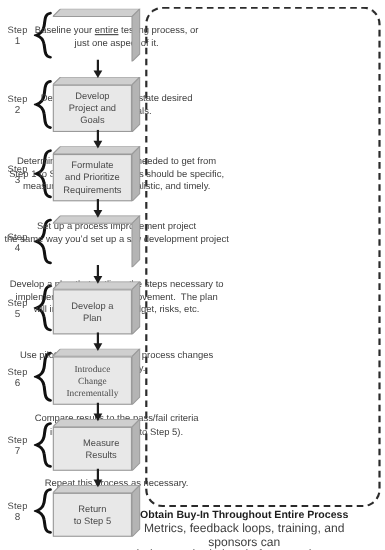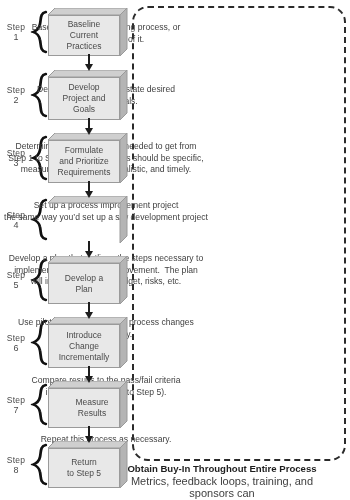--- a/index.html
+++ b/index.html
@@ -178,25 +178,20 @@
         <div class="box-side">
           <svg width="80" height="48">
               <polygon points="72,7 79,0 79,41 72,48" fill="#b4b4b4" stroke="#9a9a9a" stroke-width="1"></polygon>
             </svg>
         </div>
         <div class="box-top">
           <svg width="80" height="48" style="position:absolute;left:0;top:0;">
               <polygon points="0,7 7,0 79,0 72,7" fill="#cfcfcf" stroke="#9a9a9a" stroke-width="1"></polygon>
             </svg>
         </div>
-        <div class="box-face" style="height:41px;">
-          <span style="white-space:pre-line;">Baseline
-Current
-Practices</span>
-        </div>
       </div>
     </div>
     <div class="arrow" style="top:54px;height:18px;">
       <svg width="10" height="18">
           <line x1="5" y1="0" x2="5" y2="11" stroke="#1d1d1d" stroke-width="2"></line>
           <polygon points="1,10 9,10 5,17" fill="#1d1d1d"></polygon>
         </svg>
     </div>
 
     <div class="step-row" style="top:70px;height:50px;">
@@ -347,21 +342,21 @@
         <div class="box-side">
           <svg width="80" height="51">
               <polygon points="72,7 79,0 79,44 72,51" fill="#b4b4b4" stroke="#9a9a9a" stroke-width="1"></polygon>
             </svg>
         </div>
         <div class="box-top">
           <svg width="80" height="51" style="position:absolute;left:0;top:0;">
               <polygon points="0,7 7,0 79,0 72,7" fill="#cfcfcf" stroke="#9a9a9a" stroke-width="1"></polygon>
             </svg>
         </div>
-        <div class="box-face" style="height:44px;">
+        <div class="box-face" style="height:44px;font-family:Liberation Serif, serif;">
           <span style="white-space:pre-line;">Introduce
 Change
 Incrementally</span>
         </div>
       </div>
     </div>
     <div class="arrow" style="top:366px;height:18px;">
       <svg width="10" height="18">
           <line x1="5" y1="0" x2="5" y2="11" stroke="#1d1d1d" stroke-width="2"></line>
           <polygon points="1,10 9,10 5,17" fill="#1d1d1d"></polygon>

